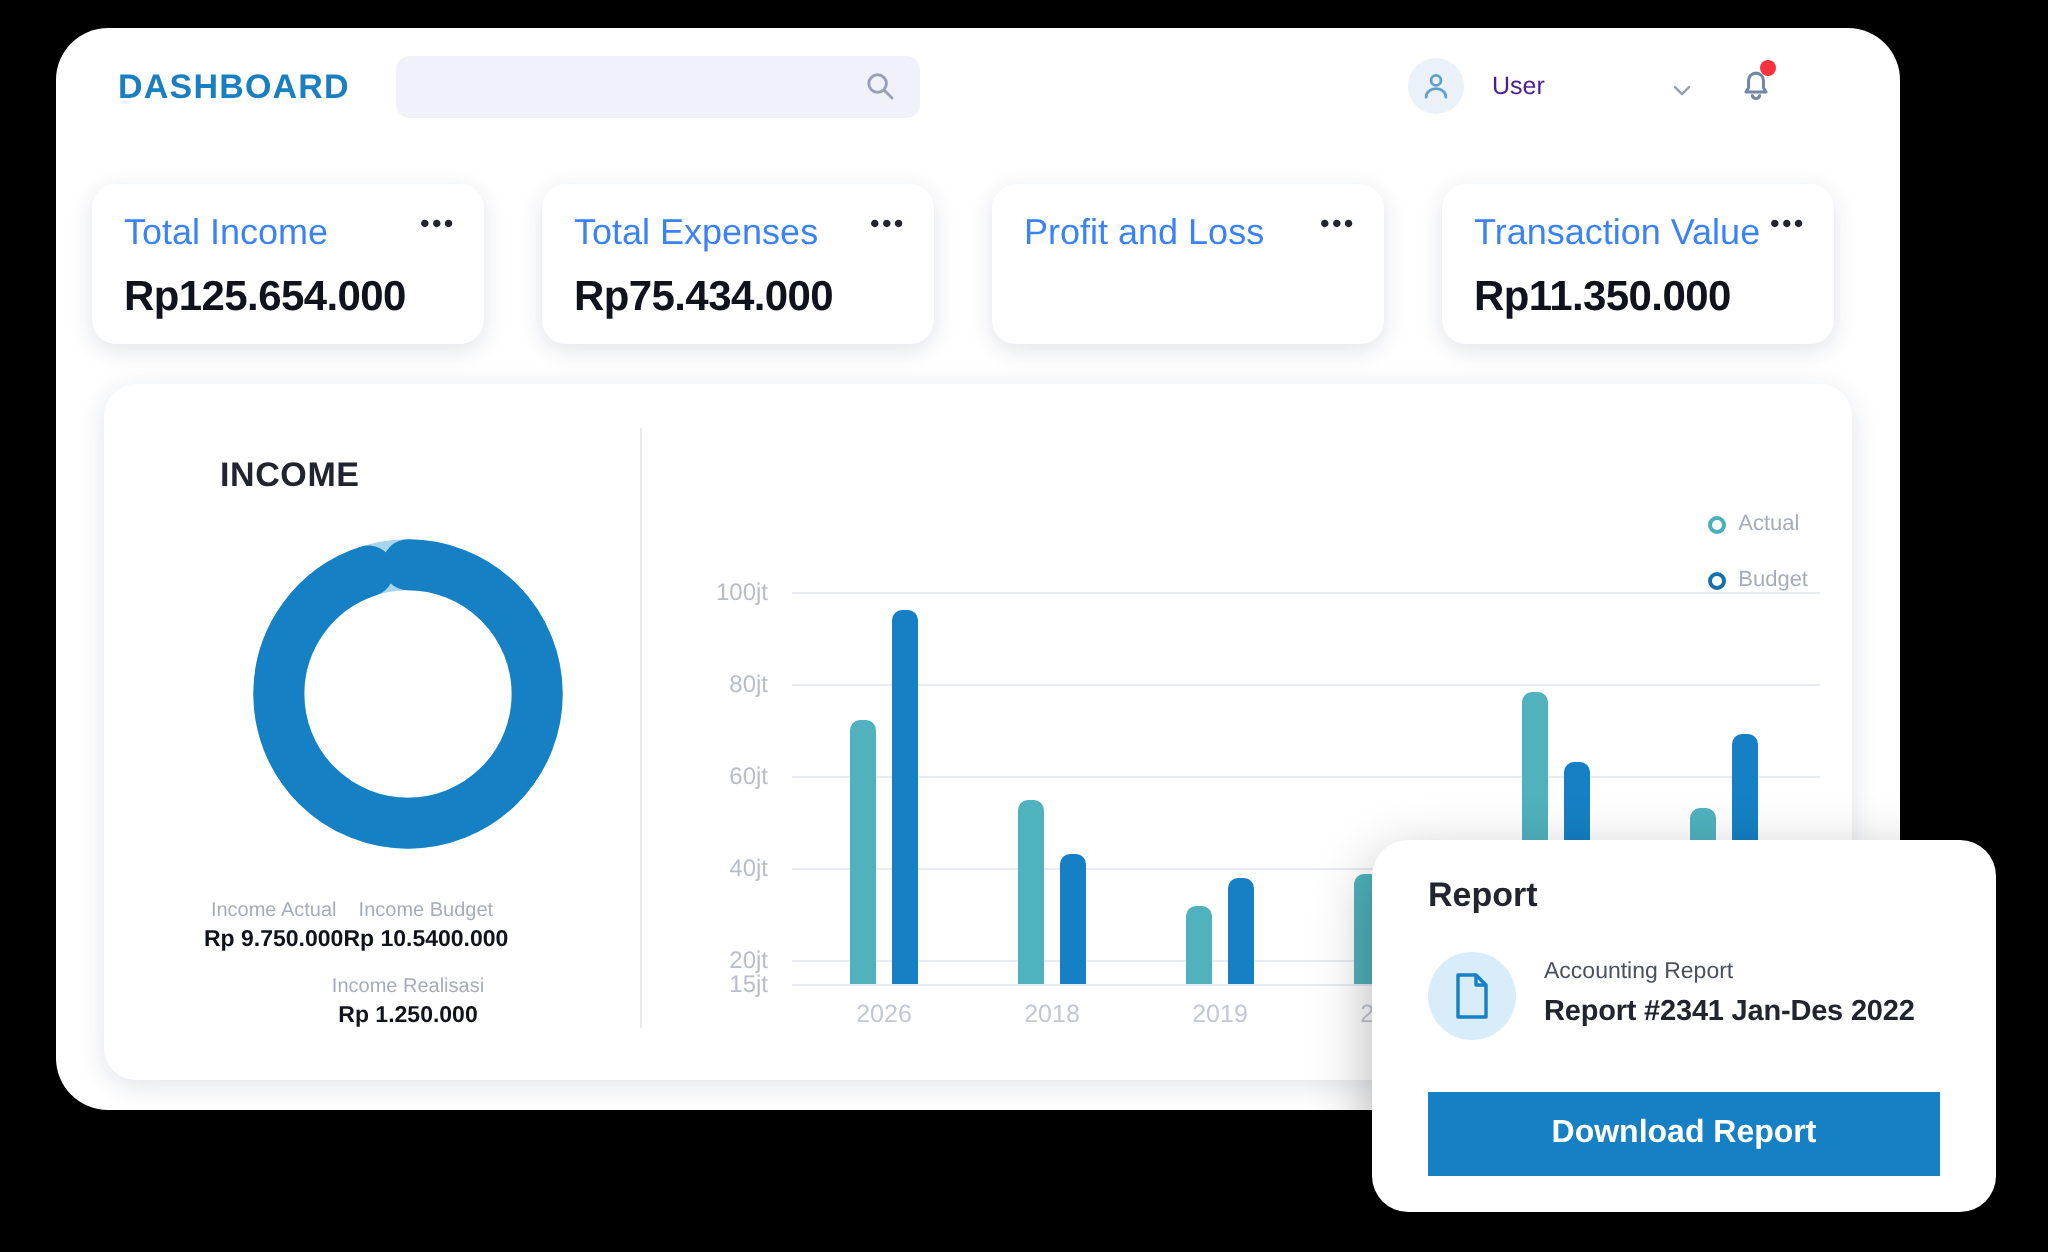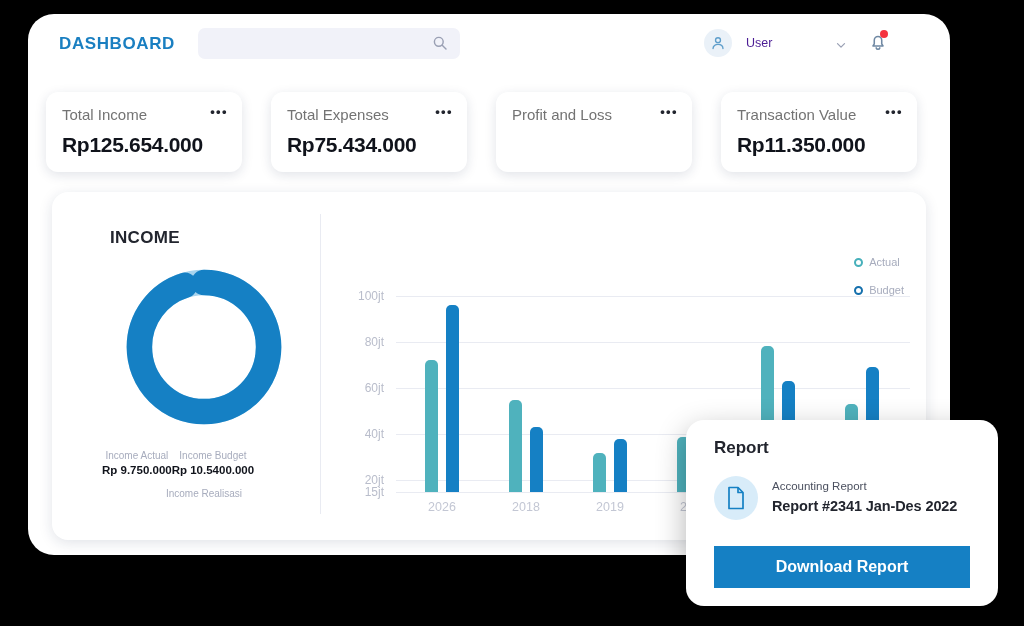--- a/index.html
+++ b/index.html
@@ -64,21 +64,21 @@
   }
 
   
   .kpi-row { position: absolute; left: 18px; top: 78px; width: 886px; height: 82px; }
   .kpi {
     position: absolute; top: 0; width: 196px; height: 80px;
     background: #ffffff; border-radius: 12px;
     box-shadow: 0 3px 12px rgba(22,40,80,.13);
     padding: 14px 16px 0 16px;
   }
-  .kpi-title { font-size: 15px; color: #737373; }
+  .kpi-title { font-size: 18px; color: #3b82f6; }
   .kpi-dots {
     position: absolute; right: 14px; top: 17px;
     font-size: 13px; color: #22252e; letter-spacing: 1.4px; line-height: 6px;
     font-weight: bold;
   }
   .kpi-value {
     margin-top: 10px; font-size: 21px; font-weight: bold;
     color: #10131b; letter-spacing: -.3px;
   }
 
@@ -238,20 +238,21 @@
             <div class="stat-k">Income Actual</div>
             <div class="stat-v">Rp 9.750.000</div>
           </div>
           <div class="stat">
             <div class="stat-k">Income Budget</div>
             <div class="stat-v">Rp 10.5400.000</div>
           </div>
         </div>
         <div class="stat-center">
           <div class="stat-k">Income Realisasi</div>
+          <div class="stat-v">Rp 1.250.000</div>
         </div>
       </div>
 
       <div class="legend">
         <div class="legend-item">
           <span class="ring"></span>
           <span class="legend-text">Actual</span>
         </div>
         <div class="legend-item">
           <span class="ring budget"></span>

